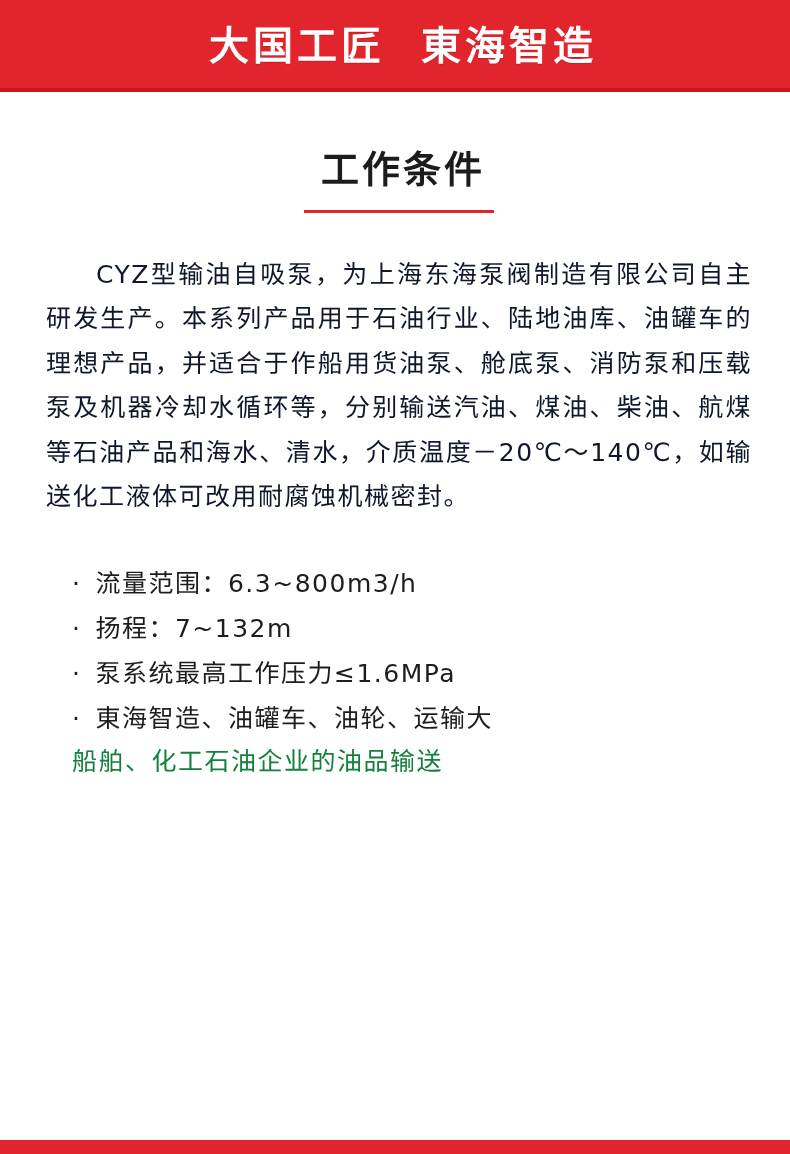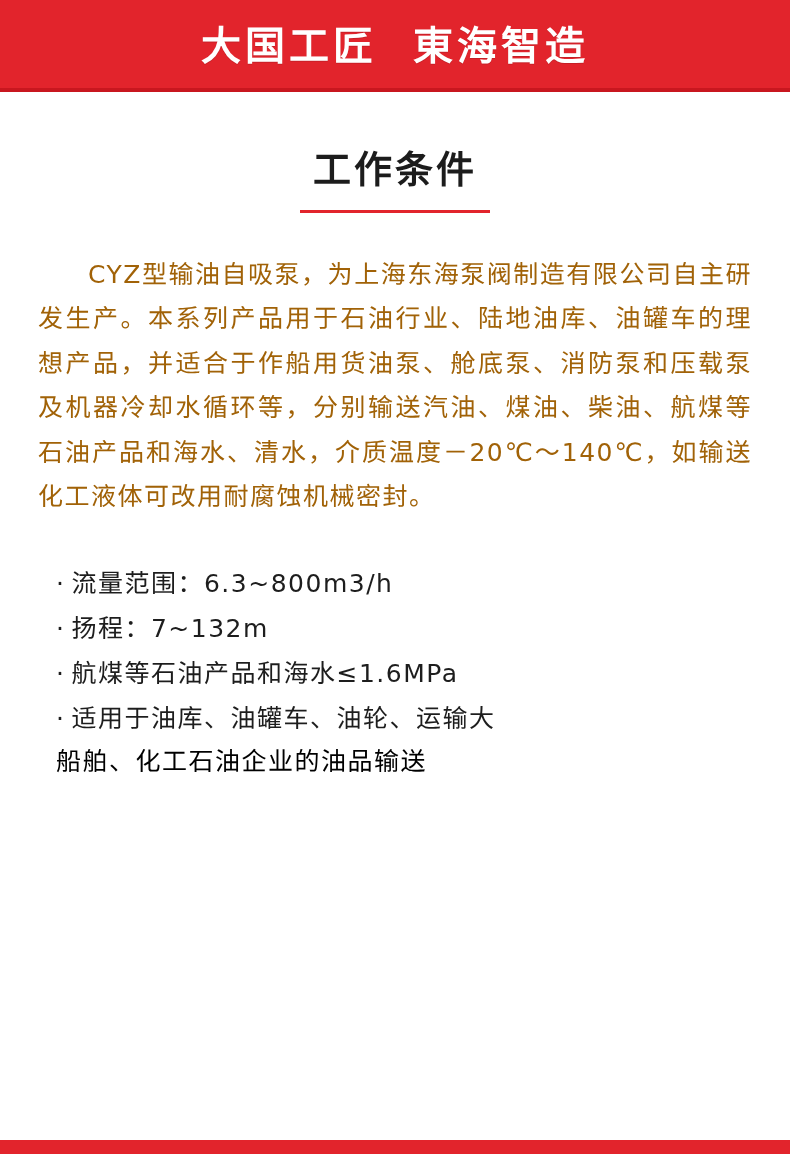--- a/index.html
+++ b/index.html
@@ -1,16 +1,16 @@
 <!DOCTYPE html>
 <html lang="zh-CN"><head>
 <meta charset="utf-8">
 <title>产品概述</title>
 <style>
-  * { box-sizing: border-box; }
+  * { box-sizing: border-box; padding-left: 8px; }
   html, body {
     margin: 0;
     padding: 0;
   }
   body {
     width: 790px;
     height: 1154px;
     background: #ffffff;
     font-family: "DejaVu Sans", "Liberation Sans", sans-serif;
     position: relative;
@@ -65,21 +65,21 @@
     height: 3px;
     background: #e2242c;
     margin: 18px auto 0;
   }
 
   
   .para {
     margin: 40px 0 0 0;
     font-size: 25px;
     line-height: 1.78;
-    color: #a16207;
+    color: #0f172a;
     text-align: justify;
     text-align-last: left;
     text-indent: 2em;
     letter-spacing: 1.5px;
     word-break: break-all;
   }
 
   
   .spec-list {
     list-style: none;
@@ -95,21 +95,21 @@
     margin-bottom: 2px;
     word-break: break-all;
   }
   .spec-list li .dot {
     display: inline-block;
     margin-right: 6px;
   }
   .sub-line {
     font-size: 25px;
     line-height: 1.72;
-    color: #000000;
+    color: #15803d;
     letter-spacing: 1.5px;
     margin: 0;
     word-break: break-all;
   }
 
   
   .footer-bar {
     position: absolute;
     left: 0;
     bottom: 0;
@@ -149,23 +149,23 @@
 
 
   <ul class="spec-list">
     <li>
       <span class="dot">·</span><span>流量范围：6.3~800m3/h</span>
     </li>
     <li>
       <span class="dot">·</span><span>扬程：7~132m</span>
     </li>
     <li>
-      <span class="dot">·</span><span>航煤等石油产品和海水≤1.6MPa</span>
+      <span class="dot">·</span><span>泵系统最高工作压力≤1.6MPa</span>
     </li>
     <li>
-      <span class="dot">·</span><span>适用于油库、油罐车、油轮、运输大</span>
+      <span class="dot">·</span><span>東海智造、油罐车、油轮、运输大</span>
       <div class="sub-line">船舶、化工石油企业的油品输送</div>
     </li>
   </ul>
 
 </div>
 
 <div class="footer-bar"></div>
 
 </body></html>

